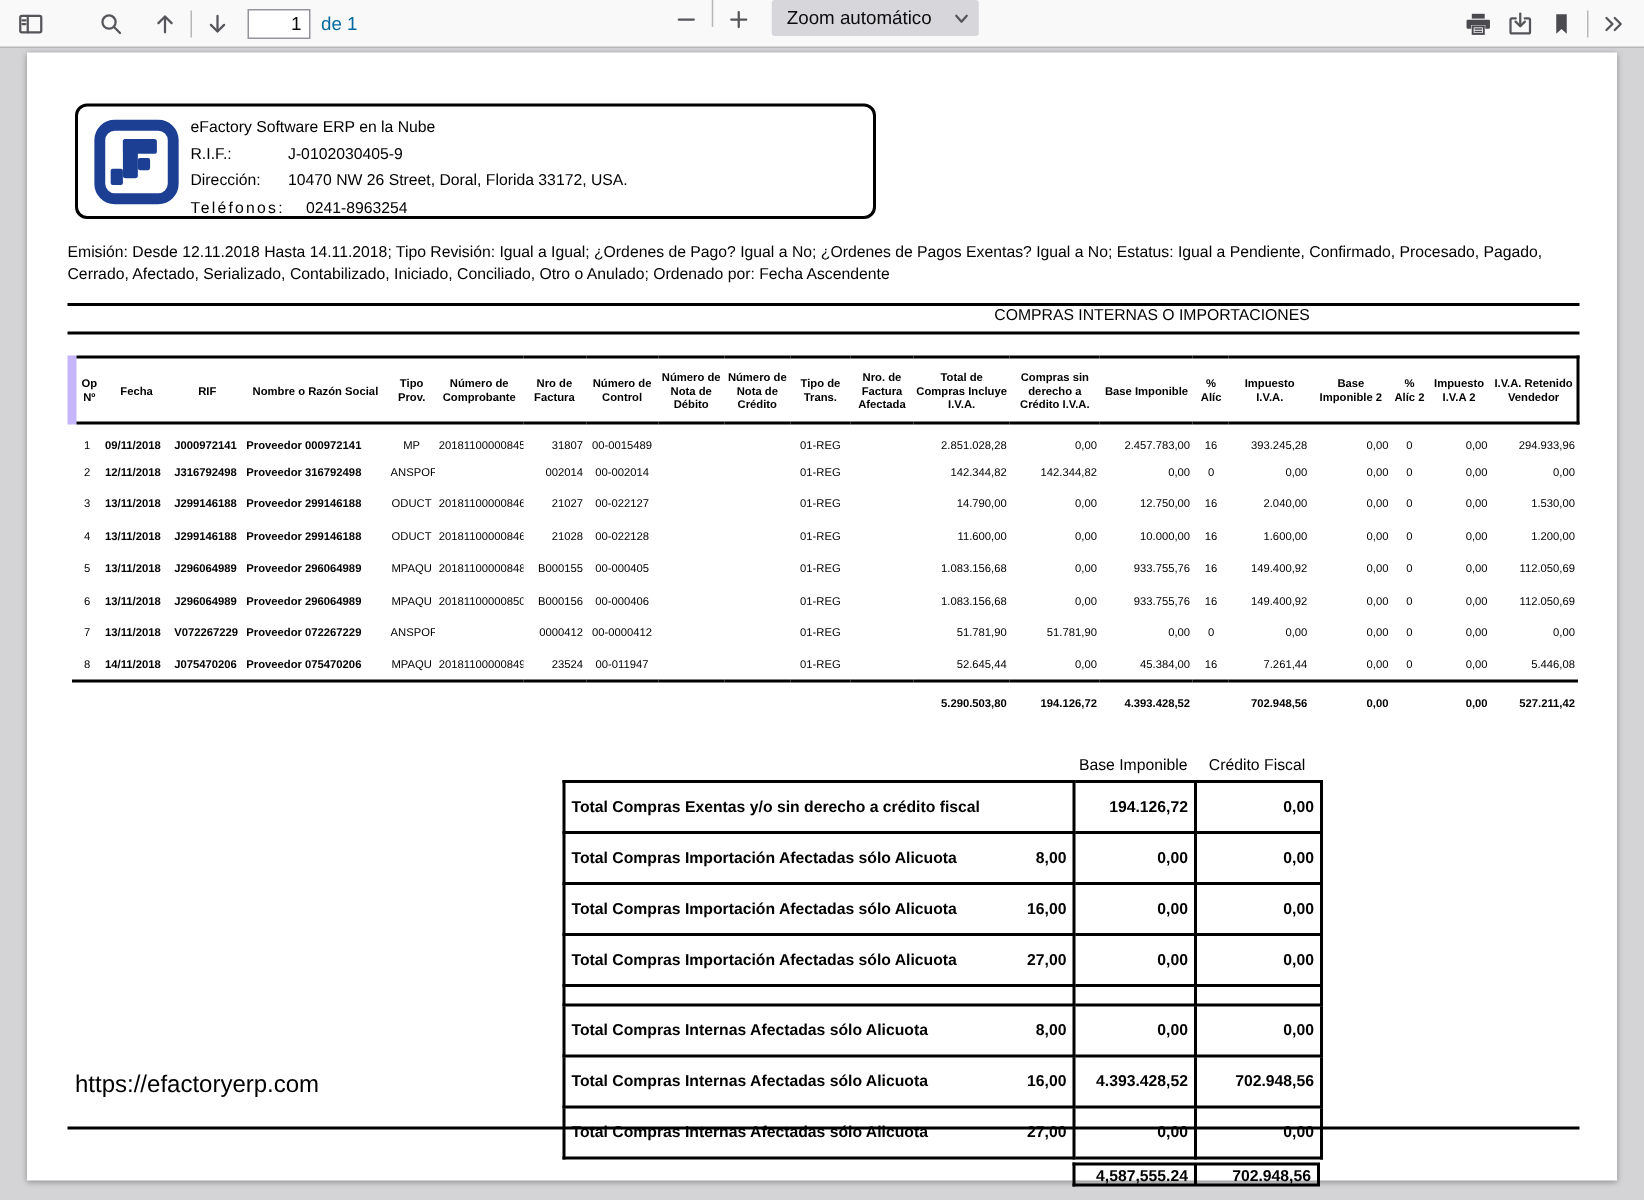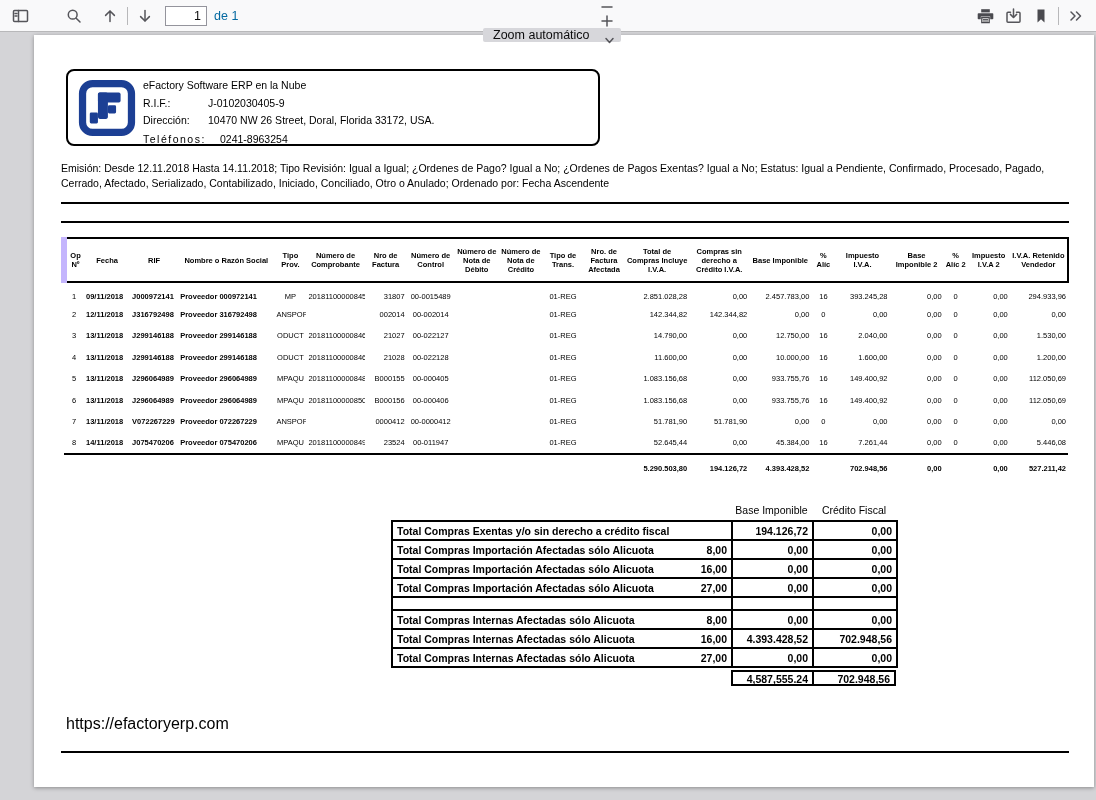--- a/index.html
+++ b/index.html
@@ -4,40 +4,40 @@
 <style>
   * { margin:0; padding:0; box-sizing:border-box; }
   html,body { width:1096px; height:800px; overflow:hidden;
     font-family:"Liberation Sans","DejaVu Sans",sans-serif; background:#d4d4d7; }
 
   
   .toolbar { position:relative; height:32px; background:#f9f9fa;
     border-bottom:1px solid #b8b8ba; z-index:5; }
   .tb-left  { position:absolute; left:6px; top:0; height:32px; display:flex; align-items:center; }
   .tb-center{ position:absolute; left:50%; top:0; height:32px; transform:translateX(-50%);
-    display:flex; align-items:flex-end;flex-direction:column; }
+    display:flex; align-items:flex-start; }
   .tb-right { position:absolute; right:6px; top:0; height:32px; display:flex; align-items:center; }
   .tbtn { border:none; background:transparent; width:28px; height:26px; border-radius:2px;
     display:flex; align-items:center; justify-content:center; cursor:pointer; }
   .tb-sep { width:1px; height:18px; background:#b8b8ba; margin:0 3px; }
   .tb-gap { width:26px; } .tb-gap.small { width:8px; }
   .page-input { width:42px; height:20px; margin-left:6px; border:1px solid #94949c;
     background:#fff; text-align:right; font-size:12.5px; padding-right:5px; color:#0c0c0d; }
   .page-count { font-size:12.5px; color:#0369a1; margin-left:7px; }
   .zoom-select { position:relative; margin-left:8px; width:138px; height:24px; background:#d7d7db;
     border-radius:2px; display:flex; align-items:center; padding:0 24px 0 10px;
     font-size:12.5px; color:#0c0c0d; cursor:pointer; }
   .zoom-select svg { position:absolute; right:6px; top:7px; }
   .icon-stroke { stroke:#55555a; stroke-width:1.5; fill:none; stroke-linecap:round; stroke-linejoin:round; }
   .icon-fill { fill:#4a4a4f; }
 
   
   .canvas { position:relative; width:1096px; height:767px; padding:3px 0 0 18px; }
   .page { position:relative; width:1060px; height:752px; background:#fff;
-    box-shadow:0 1px 4px rgba(0,0,0,.35); color:#000;margin-left:16px; }
+    box-shadow:0 1px 4px rgba(0,0,0,.35); color:#000; }
 
   
   .company-box { position:absolute; left:32px; top:34px; width:534px; height:77px;
     border:2px solid #000; border-radius:8px; }
   .logo { position:absolute; left:10px; top:8px; }
   .company-box .line { position:absolute; left:75px; font-size:10.5px; white-space:nowrap; }
   .cb-name { top:8px; }
   .cb-rif-l { top:26px; } .cb-rif-v { left:140px !important; top:26px; }
   .cb-dir-l { top:43px; } .cb-dir-v { left:140px !important; top:43px; }
   .cb-tel-l { top:62px; letter-spacing:1.5px; } .cb-tel-v { left:152px !important; top:62px; }
@@ -73,21 +73,21 @@
     padding-top:7px; }
   .al { text-align:left;font-weight:bold; } .ac { text-align:center; } .ar { text-align:right; }
 
   
   .summary { position:absolute; left:357px; top:469px; width:505px; font-size:10.5px; }
   .sum-head { position:relative; height:16px; }
   .sum-head span { position:absolute; top:0; text-align:center; }
   .sum-head .h-base { left:340px; width:81px; }
   .sum-head .h-cred { left:421px; width:84px; }
   table.sum { border-collapse:collapse; table-layout:fixed; width:505px; }
-  table.sum td { border:2px solid #000; font-weight:bold; font-size:10.5px; height:19px;
+  table.sum td { border:2px solid #000; font-weight:bold; font-size:10.5px; height:34px;
     padding:0 4px; overflow:hidden; }
   table.sum tr.spacer td { height:13px; }
   .lab-cell { display:flex; justify-content:space-between; align-items:center; }
   .sum-foot { position:relative; margin-top:2px; margin-left:340px; width:165px; height:20px;
     display:flex; }
   .sum-foot span { border:2px solid #000; font-weight:bold; text-align:right;
     padding:1px 4px 0 0; height:16px; }
   .sum-foot .f-base { width:81px; border-right:none; }
   .sum-foot .f-cred { width:84px; }
 
@@ -204,20 +204,21 @@
       <span class="line cb-dir-l">Dirección:</span>
       <span class="line cb-dir-v">10470 NW 26 Street, Doral, Florida 33172, USA.</span>
       <span class="line cb-tel-l">Teléfonos:</span>
       <span class="line cb-tel-v">0241-8963254</span>
     </div>
 
 
     <div class="filters">Emisión: Desde 12.11.2018  Hasta 14.11.2018; Tipo Revisión: Igual a Igual; ¿Ordenes de Pago? Igual a No; ¿Ordenes de Pagos Exentas? Igual a No; Estatus: Igual a Pendiente, Confirmado, Procesado, Pagado, Cerrado, Afectado, Serializado, Contabilizado, Iniciado, Conciliado, Otro o Anulado; Ordenado por: Fecha Ascendente</div>
 
     <div class="hline l1"></div>
+    <div class="section-title">COMPRAS INTERNAS O IMPORTACIONES</div>
     <div class="hline l2"></div>
 
     <table class="main">
       <colgroup>
           <col style="width: 2%;">
           <col style="width: 4.6%;">
           <col style="width: 4.8%;">
           <col style="width: 9.6%;">
           <col style="width: 3.2%;">
           <col style="width: 5.8%;">

